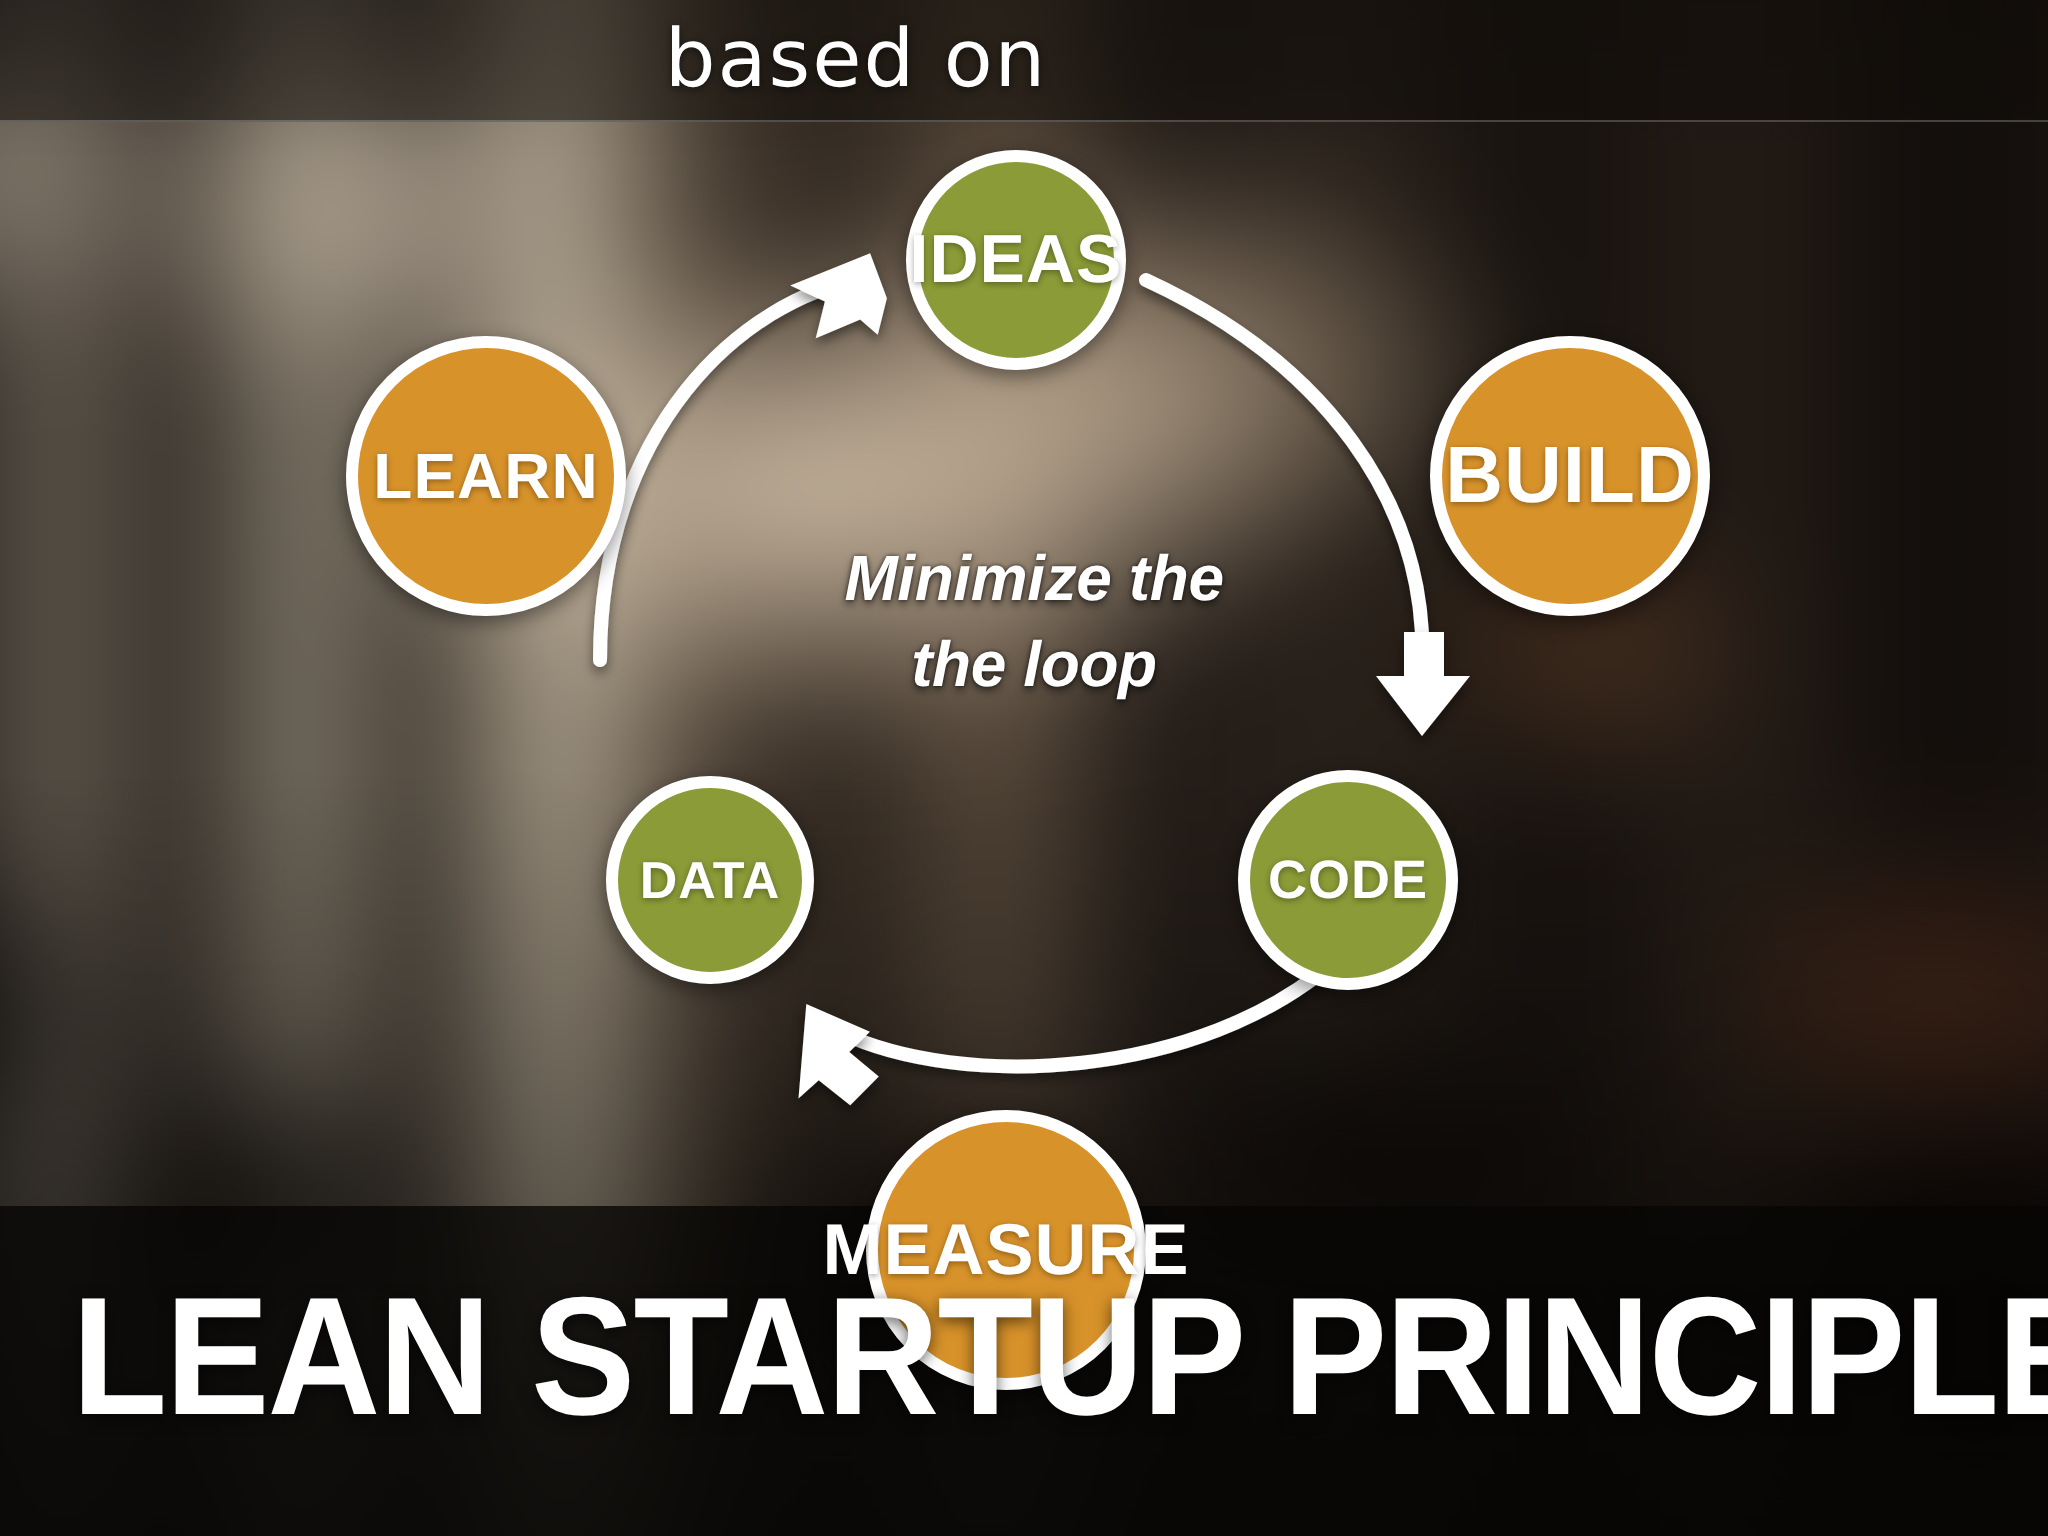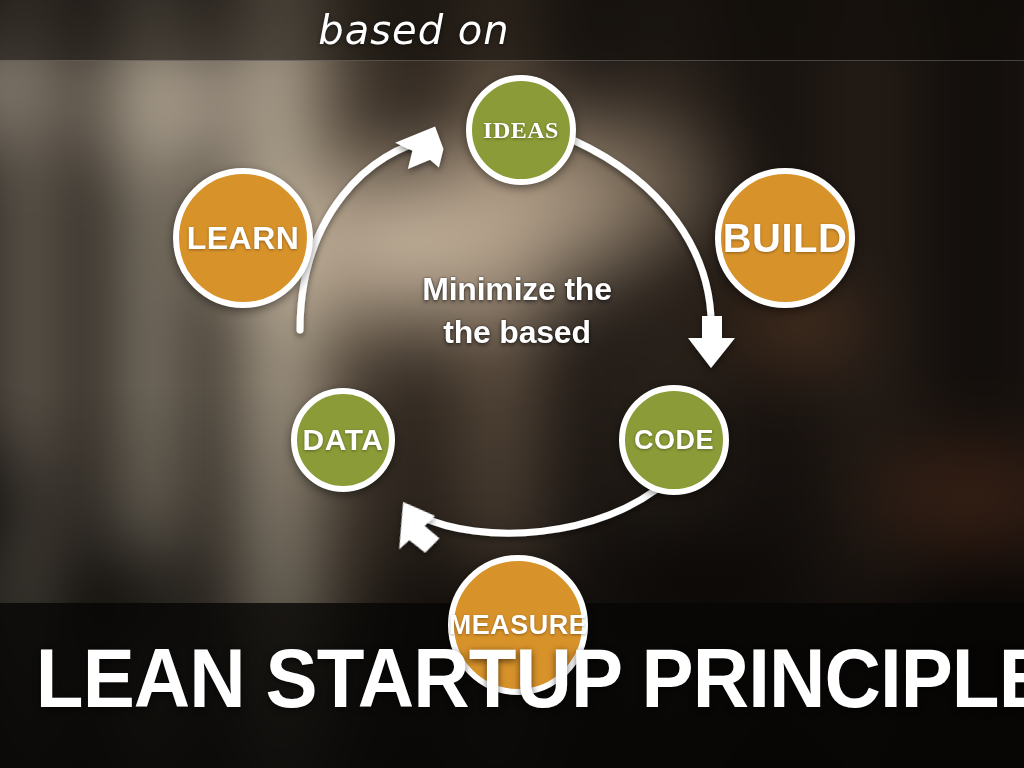--- a/index.html
+++ b/index.html
@@ -50,27 +50,26 @@
                       rgba(0,0,0,0) 50%, rgba(0,0,0,.45) 82%, rgba(0,0,0,.72) 100%);
   }
 
   
   .band{position:absolute;left:0;width:1024px;}
   .band-top{top:0;height:60px;background:rgba(16,12,10,.55);
             border-bottom:1px solid rgba(255,255,255,.22);}
   .band-bottom{top:603px;height:165px;background:rgba(8,6,5,.80);}
 
   .kicker{
-    position:absolute;left:2px;top:0;width:824px;height:60px;
+    position:absolute;left:16px;top:0;width:824px;height:60px;
     display:flex;align-items:center;justify-content:center;
     color:#fff;font-size:40px;letter-spacing:1px;line-height:1;
     font-family:"DejaVu Sans", sans-serif;font-weight:400;
     text-shadow:0 1px 4px rgba(0,0,0,.55);
     z-index:40;
-    font-style:italic;
   }
   .title{
     position:absolute;left:0;top:636px;width:1024px;
     text-align:center;color:#fff;
     font-family:"Liberation Sans Narrow","Liberation Sans",sans-serif;
     font-weight:bold;font-size:84px;line-height:84px;
     letter-spacing:-1px;
     transform:scaleX(.93);transform-origin:50% 50%;
     text-shadow:0 2px 8px rgba(0,0,0,.6);
     white-space:nowrap;
@@ -88,32 +87,32 @@
     box-shadow:0 3px 10px rgba(0,0,0,.45);
     color:#fff;
     font-family:"Liberation Sans Narrow","Liberation Sans",sans-serif;
     font-weight:bold;letter-spacing:.5px;
     text-shadow:0 1px 3px rgba(0,0,0,.35);
     user-select:none;
   }
   .node.green{background:#8a9b37;}
   .node.orange{background:#d8922a;}
 
-  .node-ideas  {left:466px;top:75px; width:110px;height:110px;font-size:24px;font-family:Liberation Serif, serif;}
+  .node-ideas  {left:453px;top:75px; width:110px;height:110px;font-size:34px;}
   .node-build  {left:715px;top:168px;width:140px;height:140px;font-size:40px;}
   .node-code   {left:619px;top:385px;width:110px;height:110px;font-size:27px;}
-  .node-measure{left:448px;top:555px;width:140px;height:140px;font-size:27px;z-index:15;}
-  .node-data   {left:291px;top:388px;width:104px;height:104px;font-size:30px;text-align:center;}
+  .node-measure{left:433px;top:555px;width:140px;height:140px;font-size:36px;z-index:15;}
+  .node-data   {left:303px;top:388px;width:104px;height:104px;font-size:26px;text-align:center;}
   .node-learn  {left:173px;top:168px;width:140px;height:140px;font-size:32px;}
 
   .center-text{
     position:absolute;left:372px;top:268px;width:290px;
     text-align:center;color:#fff;
     font-family:"Liberation Sans Narrow","Liberation Sans",sans-serif;
-    font-weight:bold;font-size:32px;line-height:43px;
+    font-weight:bold;font-style:italic;font-size:32px;line-height:43px;
     letter-spacing:-.2px;
     text-shadow:0 2px 4px rgba(0,0,0,.55), 0 0 2px rgba(0,0,0,.6);
     z-index:25;
   }
   .center-text div{white-space:nowrap;}
 </style>
 </head>
 <body>
 
 <div id="stage">
@@ -164,21 +163,21 @@
     </div>
     <div class="node green node-data">
       <span>DATA</span>
     </div>
     <div class="node orange node-learn">
       <span>LEARN</span>
     </div>
 
     <div class="center-text">
       <div>Minimize the</div>
-      <div>the based</div>
+      <div>the loop</div>
     </div>
   </div>
 
   <div class="band band-bottom"></div>
 
   <div class="kicker">based on</div>
   <div class="title">LEAN STARTUP PRINCIPLES</div>
 
 </div>
 

